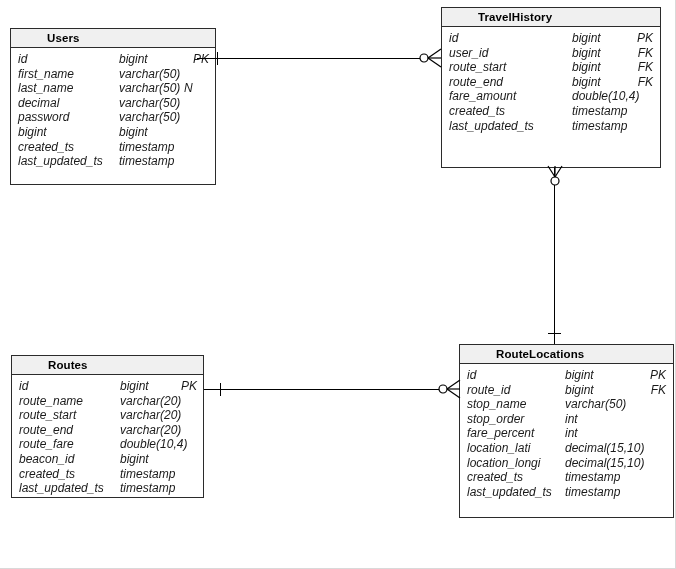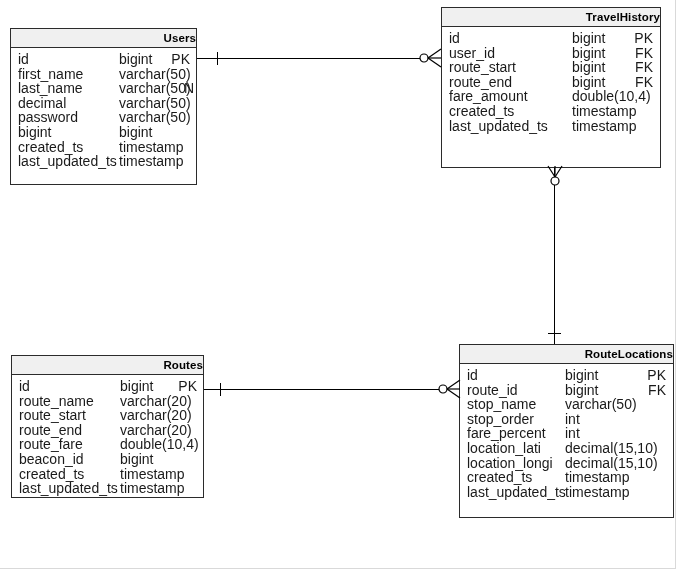--- a/index.html
+++ b/index.html
@@ -25,36 +25,38 @@
     box-sizing: border-box;
     background: #ffffff;
     border: 1px solid #2b2b2b;
   }
   .entity-header {
     box-sizing: border-box;
     background: #f0f0f0;
     border-bottom: 1px solid #2b2b2b;
     height: 19px;
     line-height: 19px;
-    text-align: right;
+    text-align: left;
     font-size: 11.5px;
     font-weight: bold;
     color: #000000;
     letter-spacing: 0.1px;
+    padding-left: 36px;
   }
   .entity-body {
     padding: 4px 0 0 0;
   }
   .field-row {
     position: relative;
     height: 14.6px;
     line-height: 14.6px;
-    font-size: 14px;
+    font-size: 12px;
     color: #1a1a1a;
     white-space: nowrap;
+    font-style: italic;
   }
   .f-name {
     position: absolute;
     left: 7px;
   }
   .f-type {
     position: absolute;
   }
   .f-key {
     position: absolute;
@@ -113,21 +115,21 @@
     stroke: #000000;
     stroke-width: 1.2;
     fill: #ffffff;
   }
 </style>
 </head>
 <body>
 
 <div id="canvas">
 
-  <div class="entity tbl-users" style="left:10px; top:28px; width:187px; height:157px;">
+  <div class="entity tbl-users" style="left:10px; top:28px; width:206px; height:157px;">
     <div class="entity-header">Users</div>
     <div class="entity-body">
       <div class="field-row">
         <span class="f-name">id</span>
         <span class="f-type">bigint</span>
         <span class="f-key">PK</span>
       </div>
       <div class="field-row">
         <span class="f-name">first_name</span>
         <span class="f-type">varchar(50)</span>

